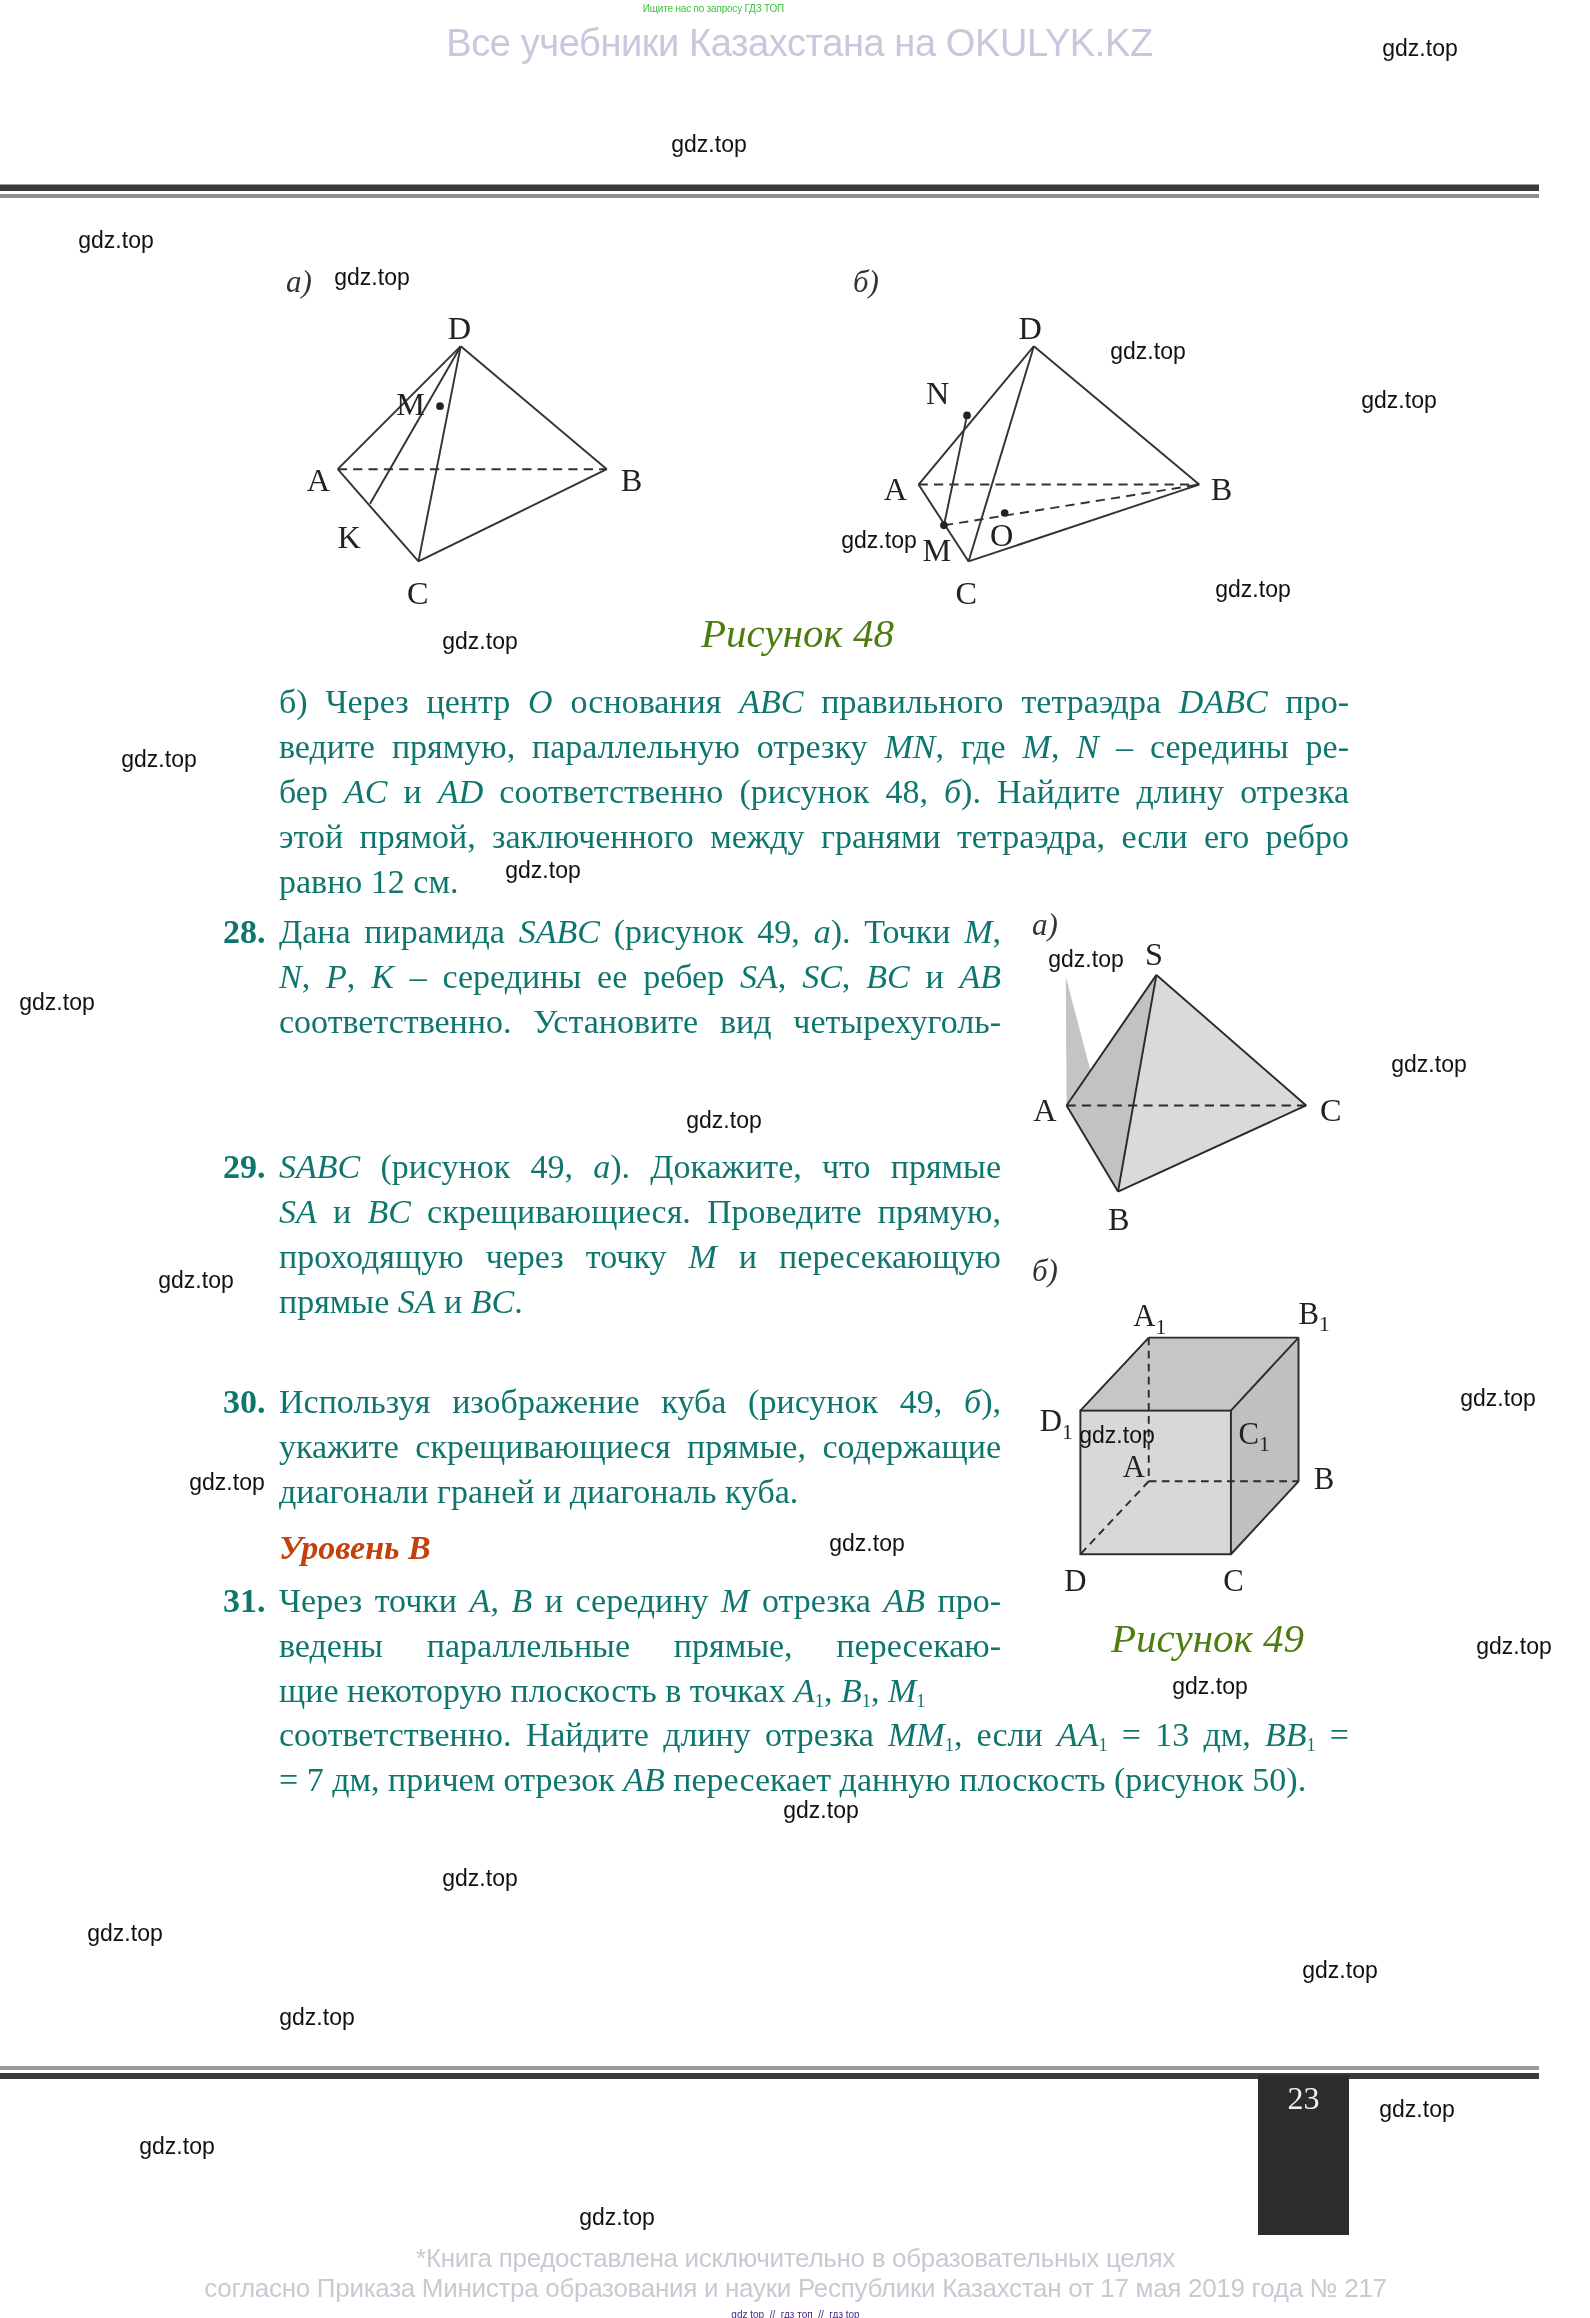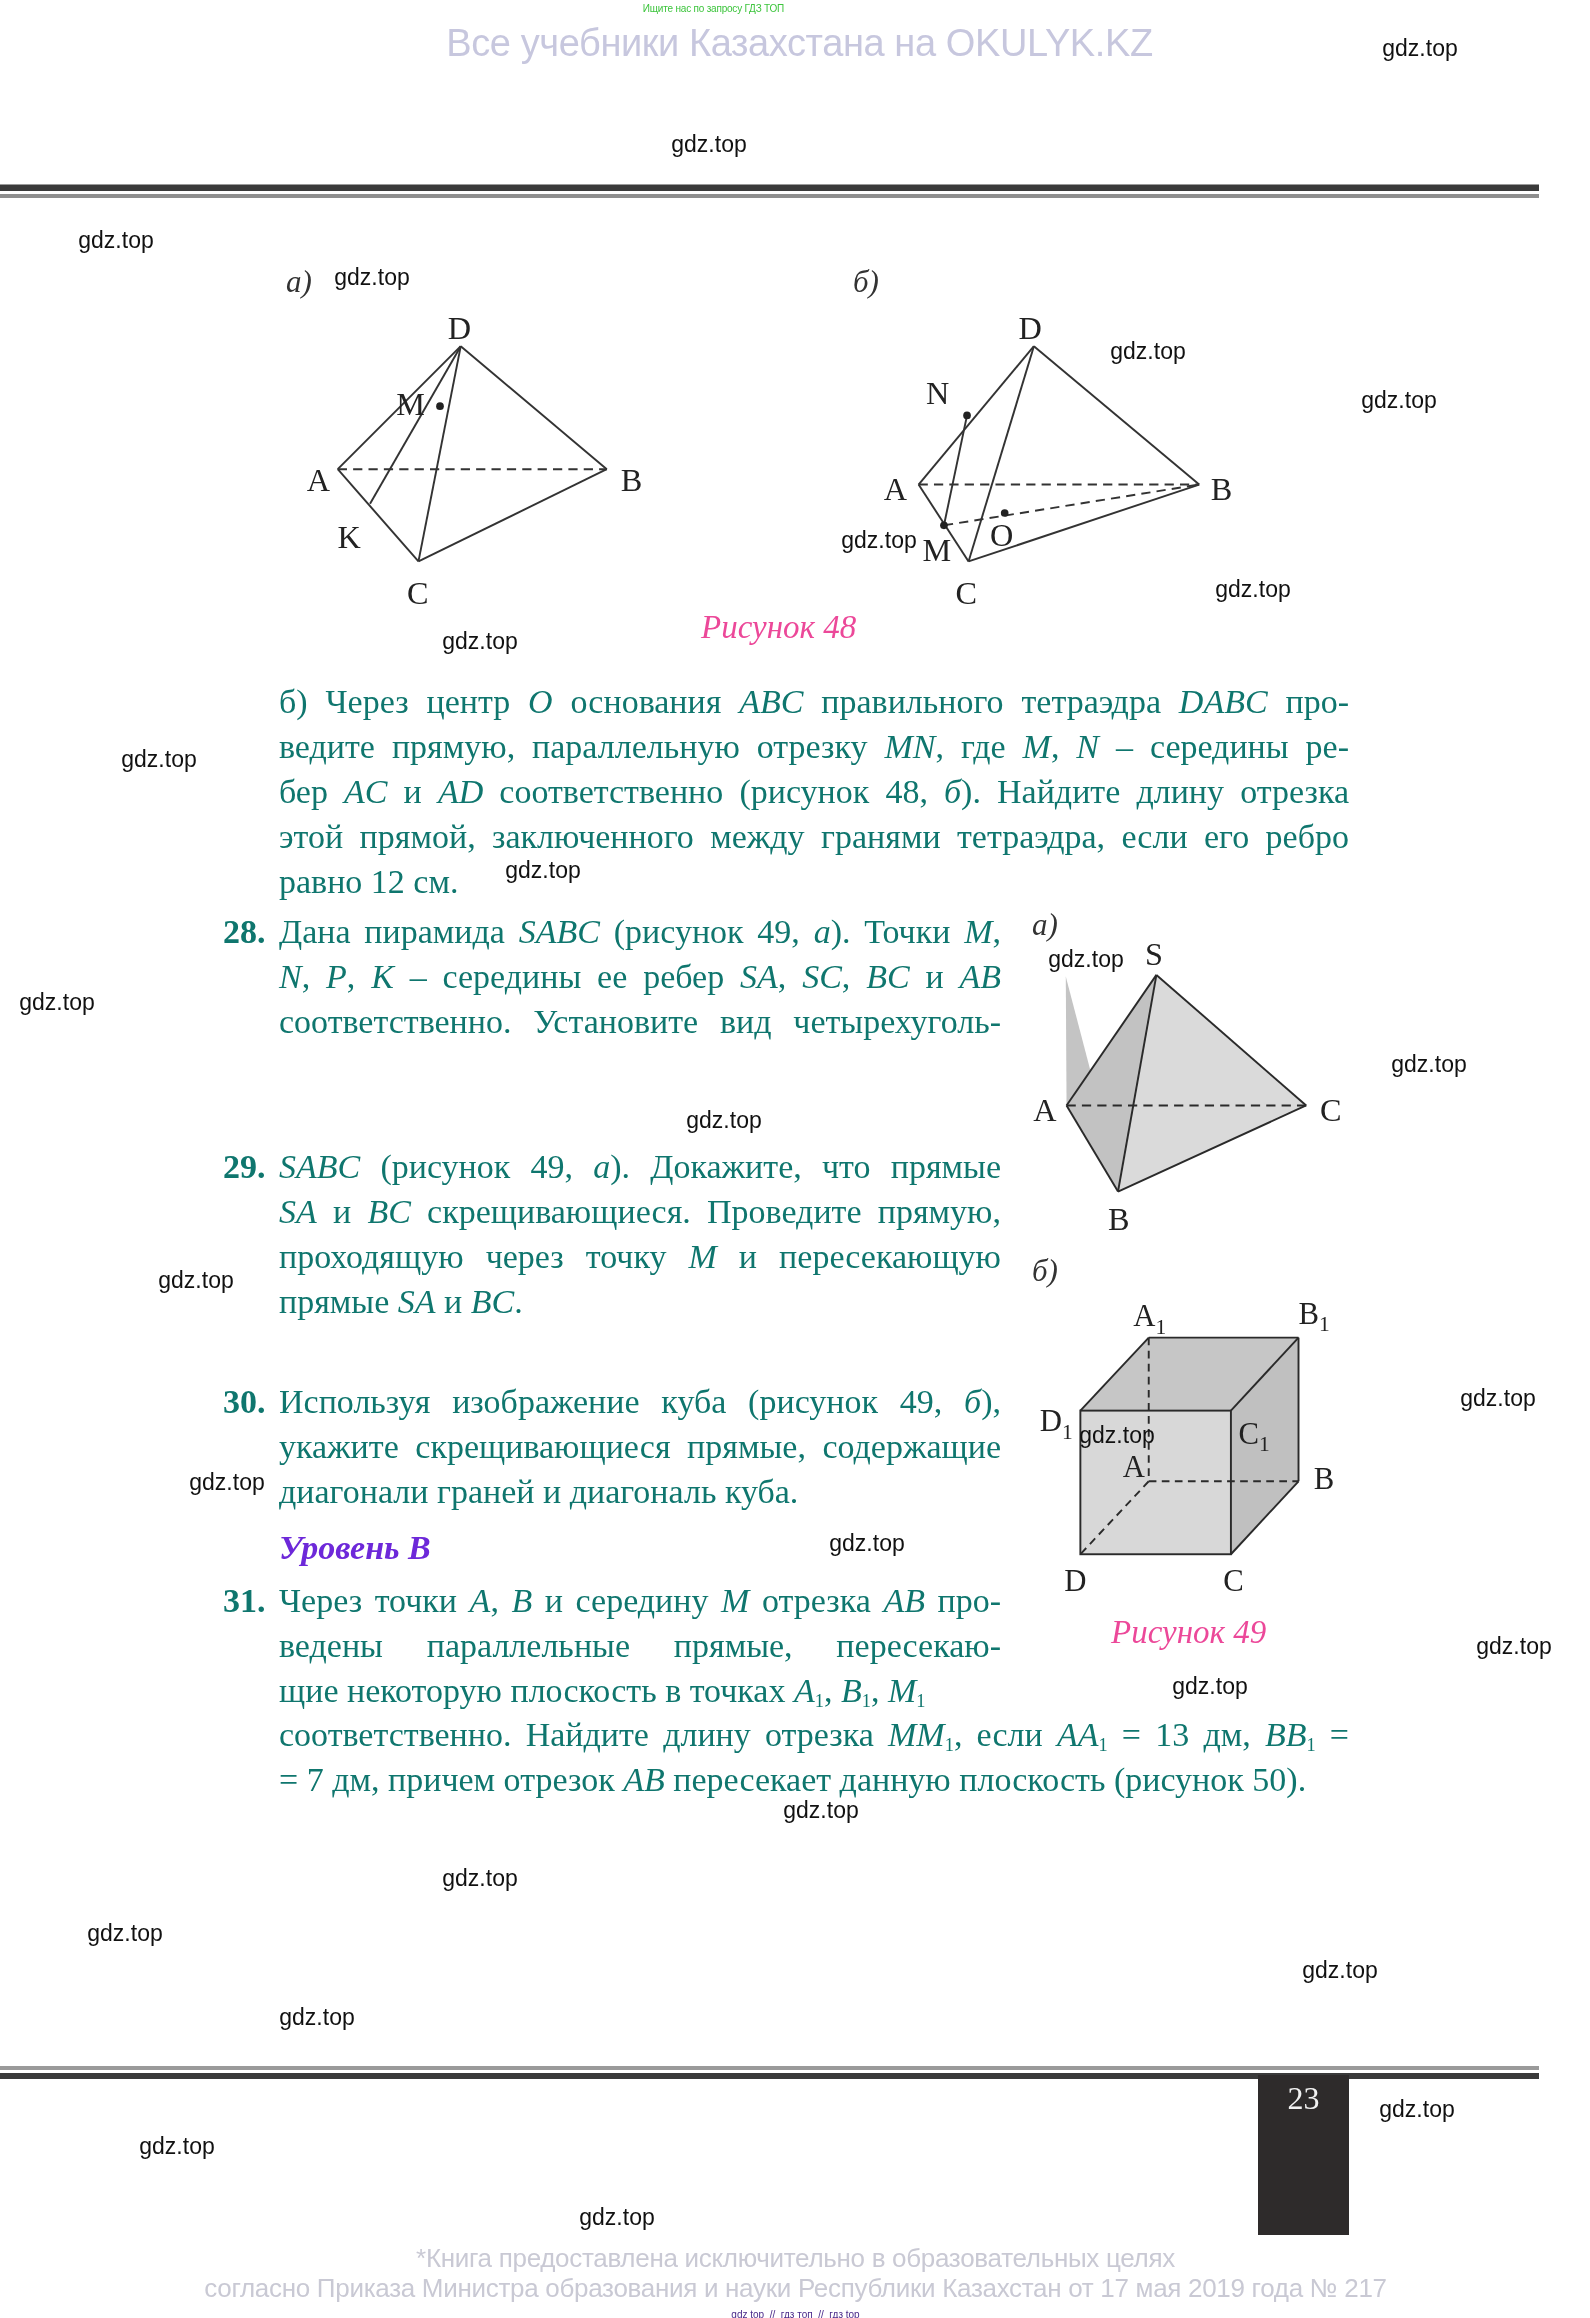--- a/index.html
+++ b/index.html
@@ -14,22 +14,22 @@
   .wm { font-family:"Liberation Sans", sans-serif; font-size:23px; color:#111; white-space:nowrap; transform:translate(-50%,-50%); }
   .txt { font-size:34px; line-height:45px; color:#0f766e; text-align:justify; }
   .txt i { font-style:italic; }
   .txt sub { font-size:18.4px; vertical-align:-4.6px; line-height:0; }
   .num { font-weight:bold; }
   .para { position:absolute; }
   .line { display:block; white-space:nowrap; text-align-last:justify; }
   .line.last { text-align-last:left; }
   .fig-label { font-family:"Liberation Serif", serif; font-size:31px; color:#333; }
   .fig-label i { font-style:italic; }
-  .caption { font-family:"Liberation Serif", serif; font-style:italic; font-size:33px; color:#ec4899; }
-  .level { font-style:italic; font-weight:bold; font-size:34px; color:#6d28d9; }
+  .caption { font-family:"Liberation Serif", serif; font-style:italic; font-size:41px; color:#4d7c0f; }
+  .level { font-style:italic; font-weight:bold; font-size:34px; color:#c2410c; }
   svg text { font-family:"Liberation Serif", serif; fill:#222; }
   .page-box { left:1258px; top:2075px; width:91px; height:160px; background:#2e2b2b; }
   .page-num { left:1258px; top:2080px; width:91px; text-align:center; font-family:"Liberation Serif", serif; font-size:32px; color:#f2f2f2; }
   .disclaimer { left:0; width:1591px; text-align:center; font-family:"Liberation Sans", sans-serif; font-size:26px; color:#c9c9d4; letter-spacing:-0.3px; }
   .links { left:0; width:1591px; top:2309px; text-align:center; font-family:"Liberation Sans", sans-serif; font-size:10px; color:#4a2a8a; }
 </style>
 </head>
 <body>
 
 <div class="abs green-top">Ищите нас по запросу ГДЗ ТОП</div>

